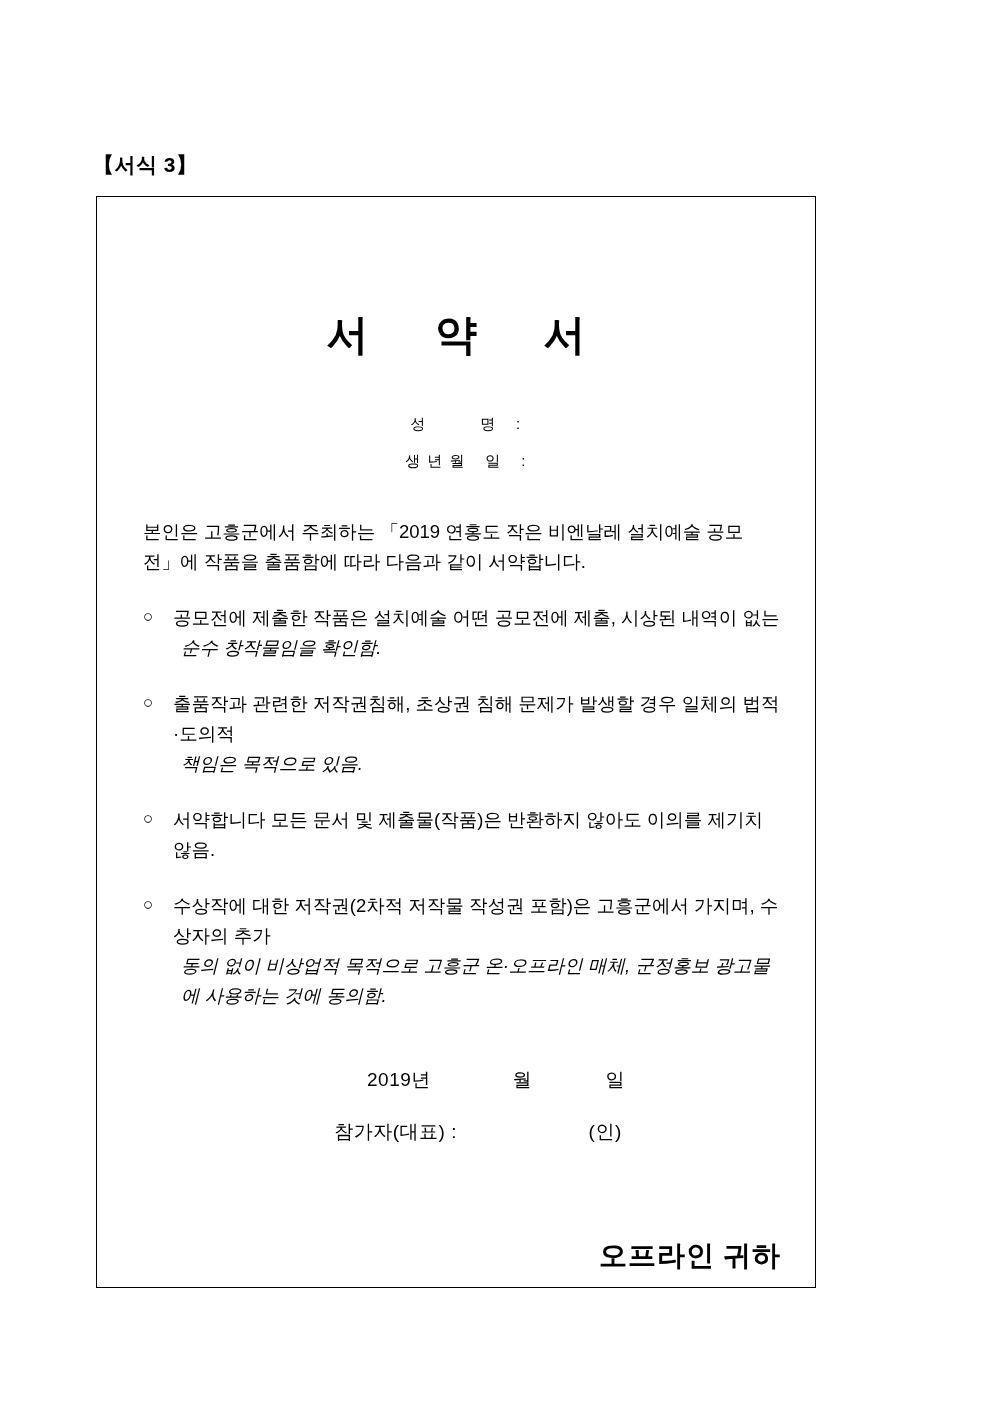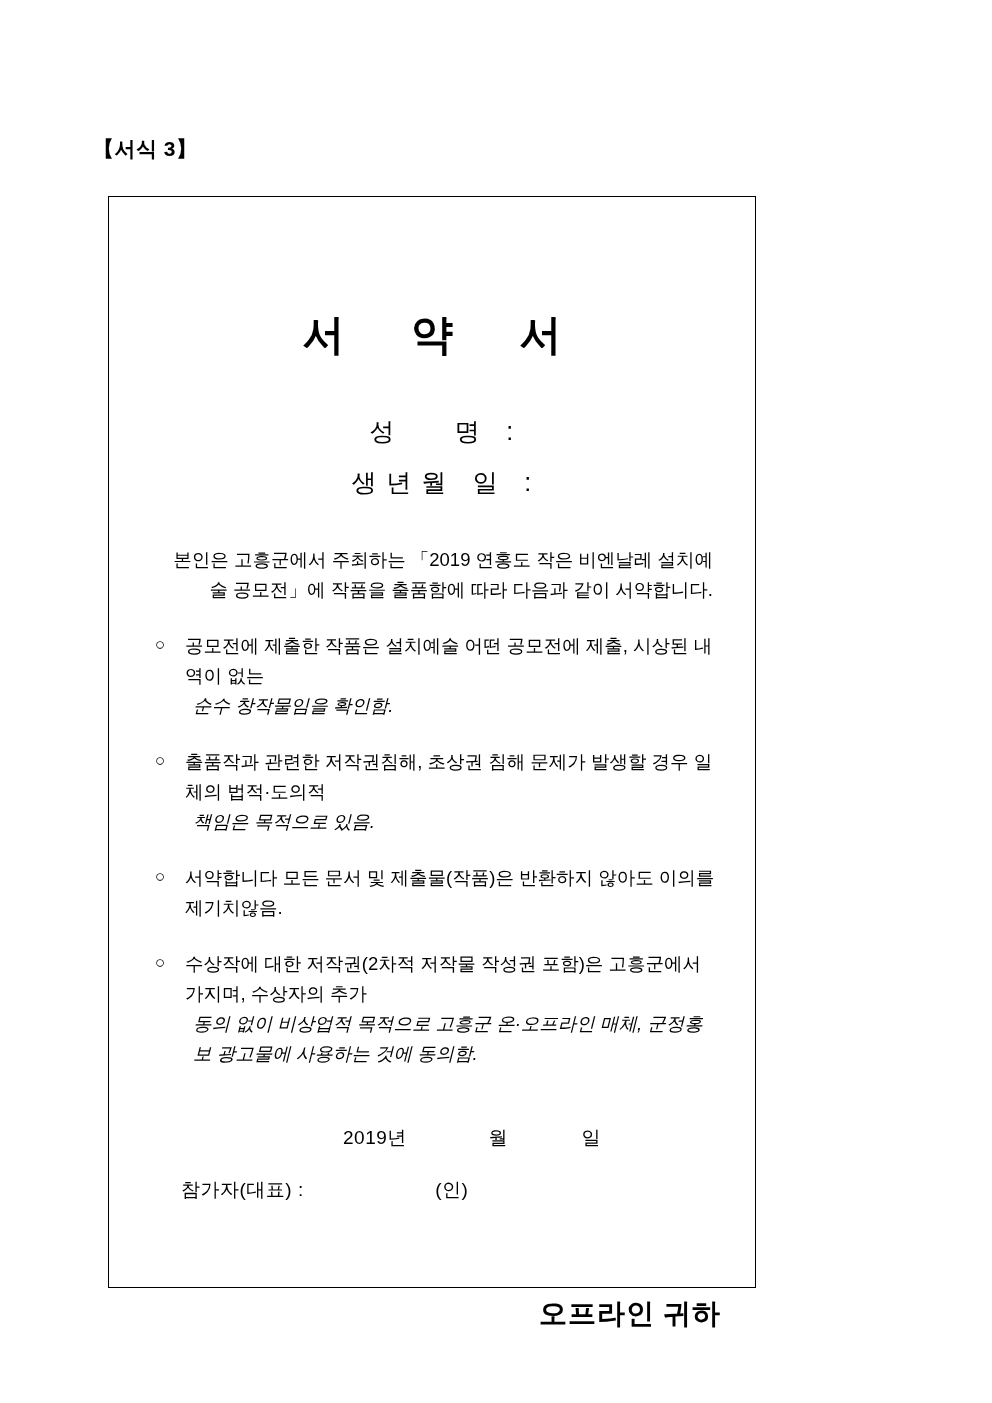--- a/index.html
+++ b/index.html
@@ -17,31 +17,31 @@
   .page {
     position: absolute;
     left: 0;
     top: 0;
     width: 992px;
     height: 1403px;
   }
   .form-tag {
     position: absolute;
     left: 93px;
-    top: 135px;
+    top: 151px;
     font-size: 21px;
     font-weight: bold;
     letter-spacing: 0.5px;
     font-family: "Liberation Sans", "DejaVu Sans", sans-serif;
   }
   .doc-box {
     position: absolute;
-    left: 108px;
+    left: 96px;
     top: 196px;
-    width: 648px;
+    width: 720px;
     height: 1092px;
     border: 1.6px solid #000000;
     box-sizing: border-box;
   }
   .inner {
     position: absolute;
     left: 0;
     top: 0;
     width: 100%;
     height: 100%;
@@ -56,38 +56,38 @@
     letter-spacing: 28px;
     padding-left: 28px;
     margin-top: 110px;
     font-family: "Liberation Serif", "DejaVu Serif", serif;
   }
   .field-lines {
     margin-top: 52px;
     text-align: center;
   }
   .field-line {
-    font-size: 25px;
+    font-size: 15px;
     letter-spacing: 1.5px;
     margin-bottom: 18px;
     padding-left: 20px;
   }
   .field-line .gap-wide {
     display: inline-block;
     width: 42px;
   }
   .field-line .gap-narrow {
     display: inline-block;
     width: 8px;
   }
   .intro {
     margin-top: 46px;
     font-size: 18.5px;
     line-height: 1.62;
-    text-align: right;
+    text-align: left;
     padding: 0 14px 0 18px;
   }
   .clause {
     margin-top: 26px;
     font-size: 18.5px;
     line-height: 1.62;
     padding: 0 6px 0 18px;
     position: relative;
   }
   .clause .bullet {
@@ -110,21 +110,21 @@
     font-size: 19px;
     text-align: center;
     padding-left: 80px;
     letter-spacing: 0.5px;
   }
   .sign-date .sp1 { display: inline-block; width: 70px; }
   .sign-date .sp2 { display: inline-block; width: 62px; }
   .sign-rep {
     margin-top: 26px;
     font-size: 19px;
-    text-align: left;
+    text-align: center;
     padding-left: 44px;
     letter-spacing: 0.5px;
   }
   .sign-rep .sp3 { display: inline-block; width: 120px; }
   .recipient {
     margin-top: 92px;
     text-align: right;
     font-size: 28px;
     font-weight: bold;
     letter-spacing: 1px;

